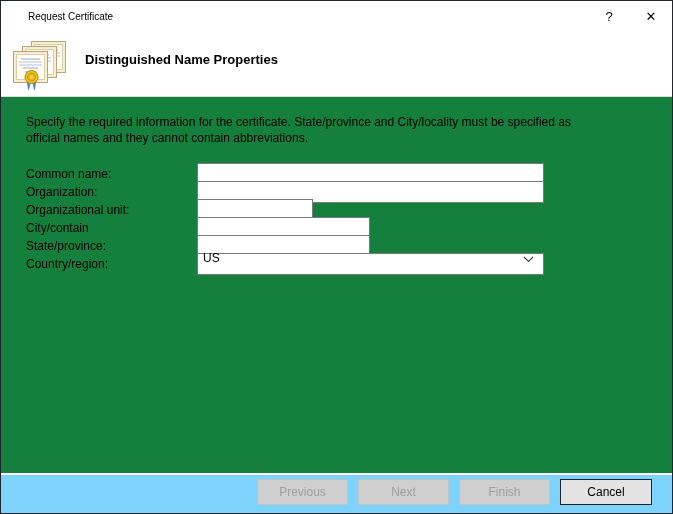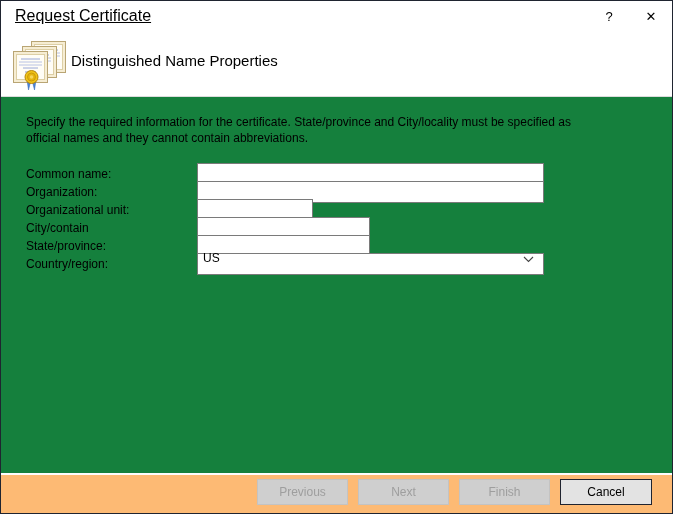--- a/index.html
+++ b/index.html
@@ -21,23 +21,22 @@
   
   .titlebar {
     height: 30px;
     background: #ffffff;
     display: flex;
     align-items: center;
     flex: 0 0 auto;
   }
   .titlebar-title {
     flex: 1;
-    padding-left: 14px;
-    font-size: 16px;
-    text-decoration: underline;
+    padding-left: 27px;
+    font-size: 10px;
   }
   .titlebar-btn {
     width: 42px;
     height: 30px;
     display: flex;
     align-items: center;
     justify-content: center;
     font-size: 13px;
     cursor: default;
   }
@@ -52,23 +51,23 @@
     padding-left: 12px;
     flex: 0 0 auto;
   }
   .cert-icon {
     width: 54px;
     height: 52px;
     margin-top: 9px;
     flex: 0 0 auto;
   }
   .header-title {
-    font-weight: normal;
-    font-size: 15px;
-    margin-left: 4px;
+    font-weight: bold;
+    font-size: 13px;
+    margin-left: 18px;
     margin-top: 21px;
   }
 
   
   .content {
     flex: 1 1 auto;
     background: #15803d;
     padding: 17px 25px 0 25px;
   }
   .instruction {
@@ -112,21 +111,21 @@
     justify-content: space-between;
     padding: 0 9px 12px 5px;
     cursor: default;
   }
   .combobox .chevron { flex: 0 0 auto; margin-top: 2px; }
 
   
   .footer {
     height: 40px;
     flex: 0 0 auto;
-    background: #fdba74;
+    background: #7dd3fc;
     border-top: 2px solid #fdfdfd;
     display: flex;
     justify-content: flex-end;
     align-items: flex-start;
     gap: 10px;
     padding: 4px 20px 0 0;
   }
   .btn {
     width: 91px;
     height: 26px;

